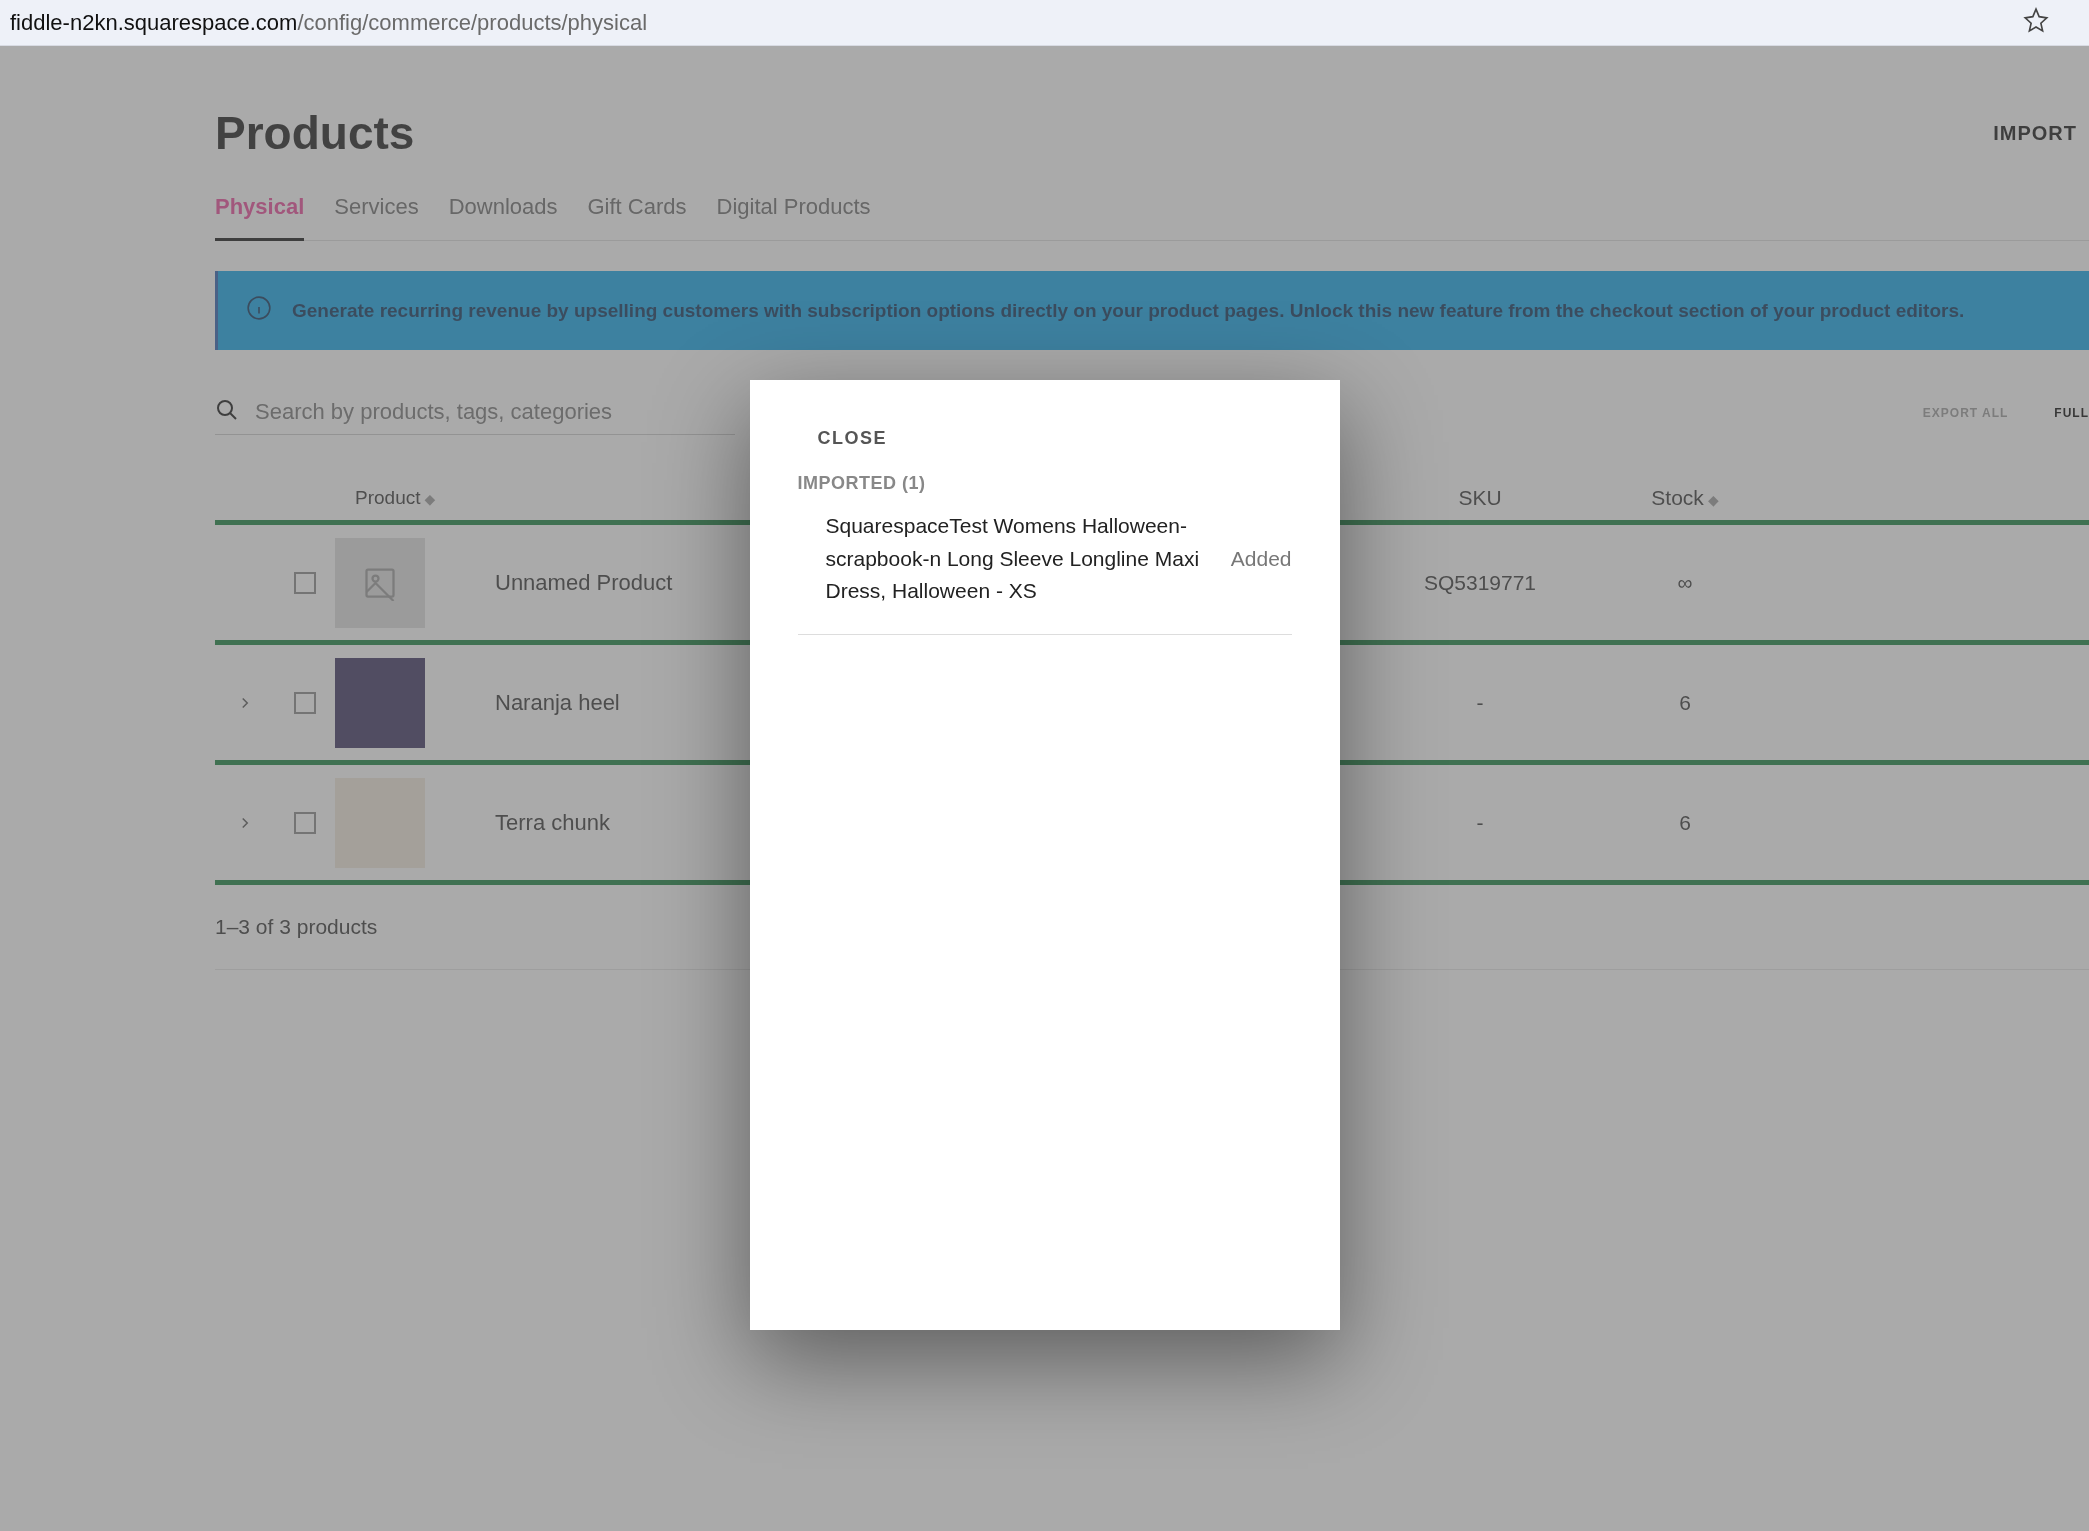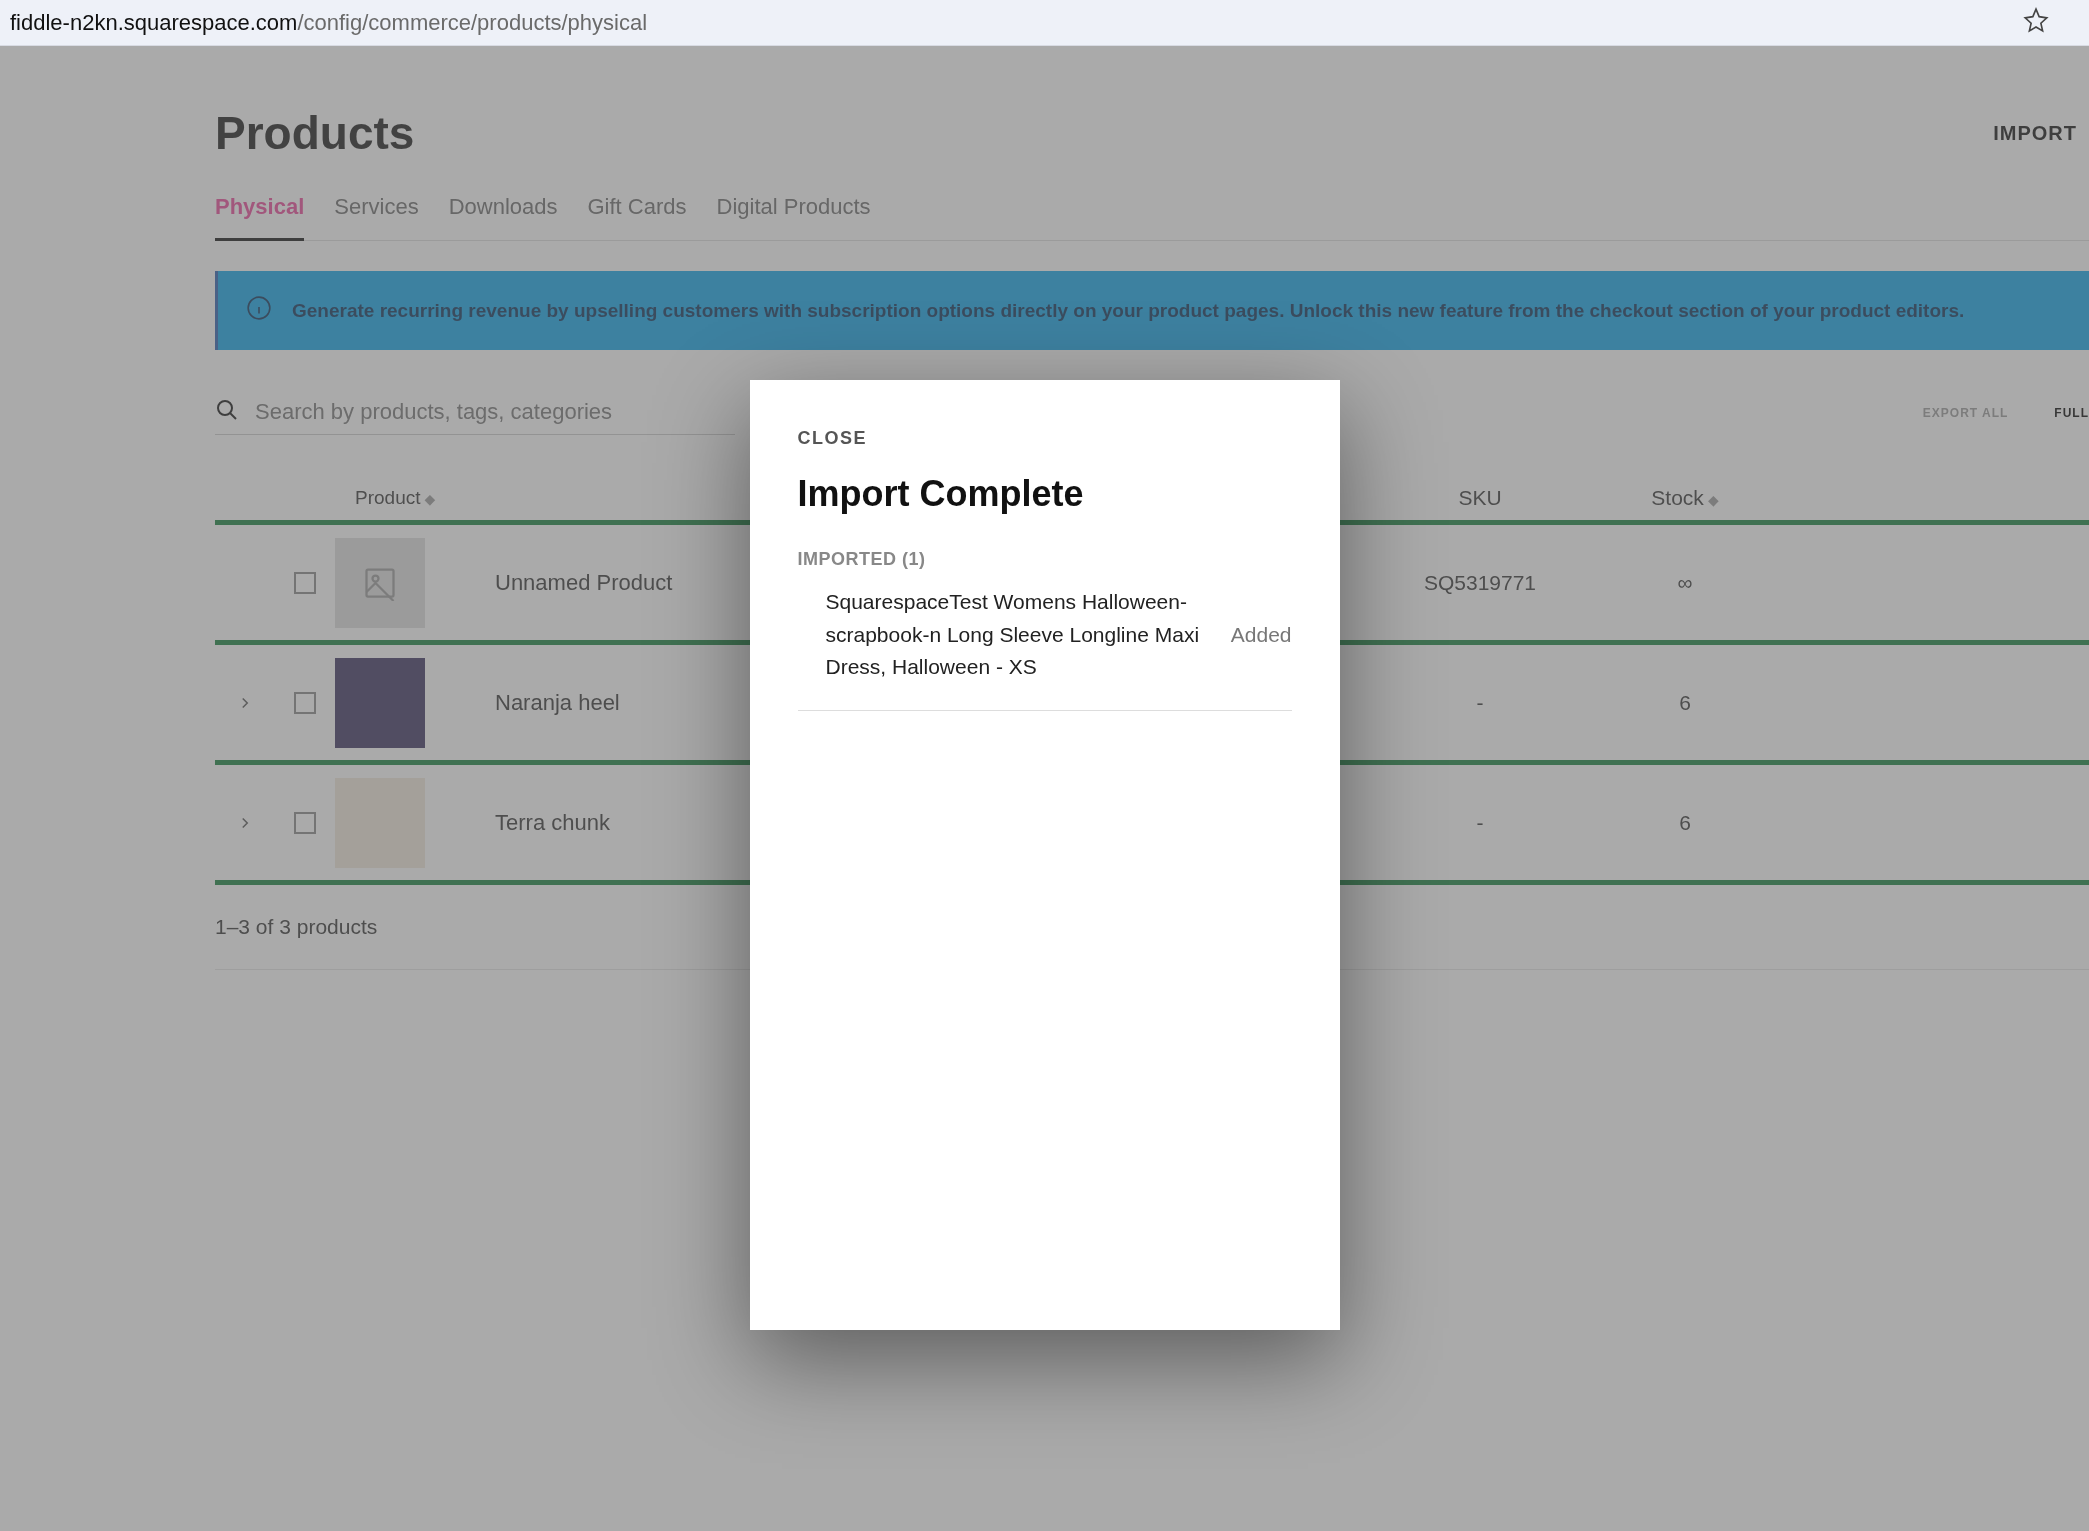--- a/index.html
+++ b/index.html
@@ -108,21 +108,21 @@
   .modal {
     position: absolute;
     top: 380px; left: 50%; transform: translateX(-50%);
     width: 590px;
     height: 950px;
     background:#fff;
     z-index:10;
     box-shadow: 0 30px 90px rgba(0,0,0,0.45);
     padding: 48px;
   }
-  .modal-close { font-size:18px; font-weight:600; letter-spacing:1.5px; color:#555; cursor:pointer; margin-bottom:24px; }
+  .modal-close { font-size:18px; font-weight:600; letter-spacing:1.5px; color:#555; cursor:pointer; margin-bottom:24px;margin-left:20px; }
   .modal-title { font-size:36px; font-weight:700; color:#111; margin-bottom:34px; }
   .imported-label { font-size:18px; font-weight:600; color:#888; letter-spacing:0.5px; margin-bottom:8px; }
   .imported-row { display:flex; justify-content:space-between; align-items:center; padding:8px 0 26px 28px; border-bottom:1px solid #ddd; }
   .imported-name { font-size:21px; color:#222; line-height:1.55; flex:1; }
   .imported-status { font-size:21px; color:#777; }
 </style>
 </head>
 <body>
 
 <div class="browser-bar">
@@ -233,21 +233,20 @@
       </div>
     </div>
 
   <div class="footer-count">1–3 of 3 products</div>
 </div>
 
 <div class="dim-overlay"></div>
 
 <div class="modal">
   <div class="modal-close">CLOSE</div>
-  <div class="modal-title">Import Complete</div>
   <div class="imported-label">IMPORTED (1)</div>
   <div id="modal-items">
       <div class="imported-row">
         <div class="imported-name">SquarespaceTest Womens Halloween-scrapbook-n Long Sleeve Longline Maxi Dress, Halloween - XS</div>
         <div class="imported-status">Added</div>
       </div>
     </div>
 </div>
 
 </body></html>

